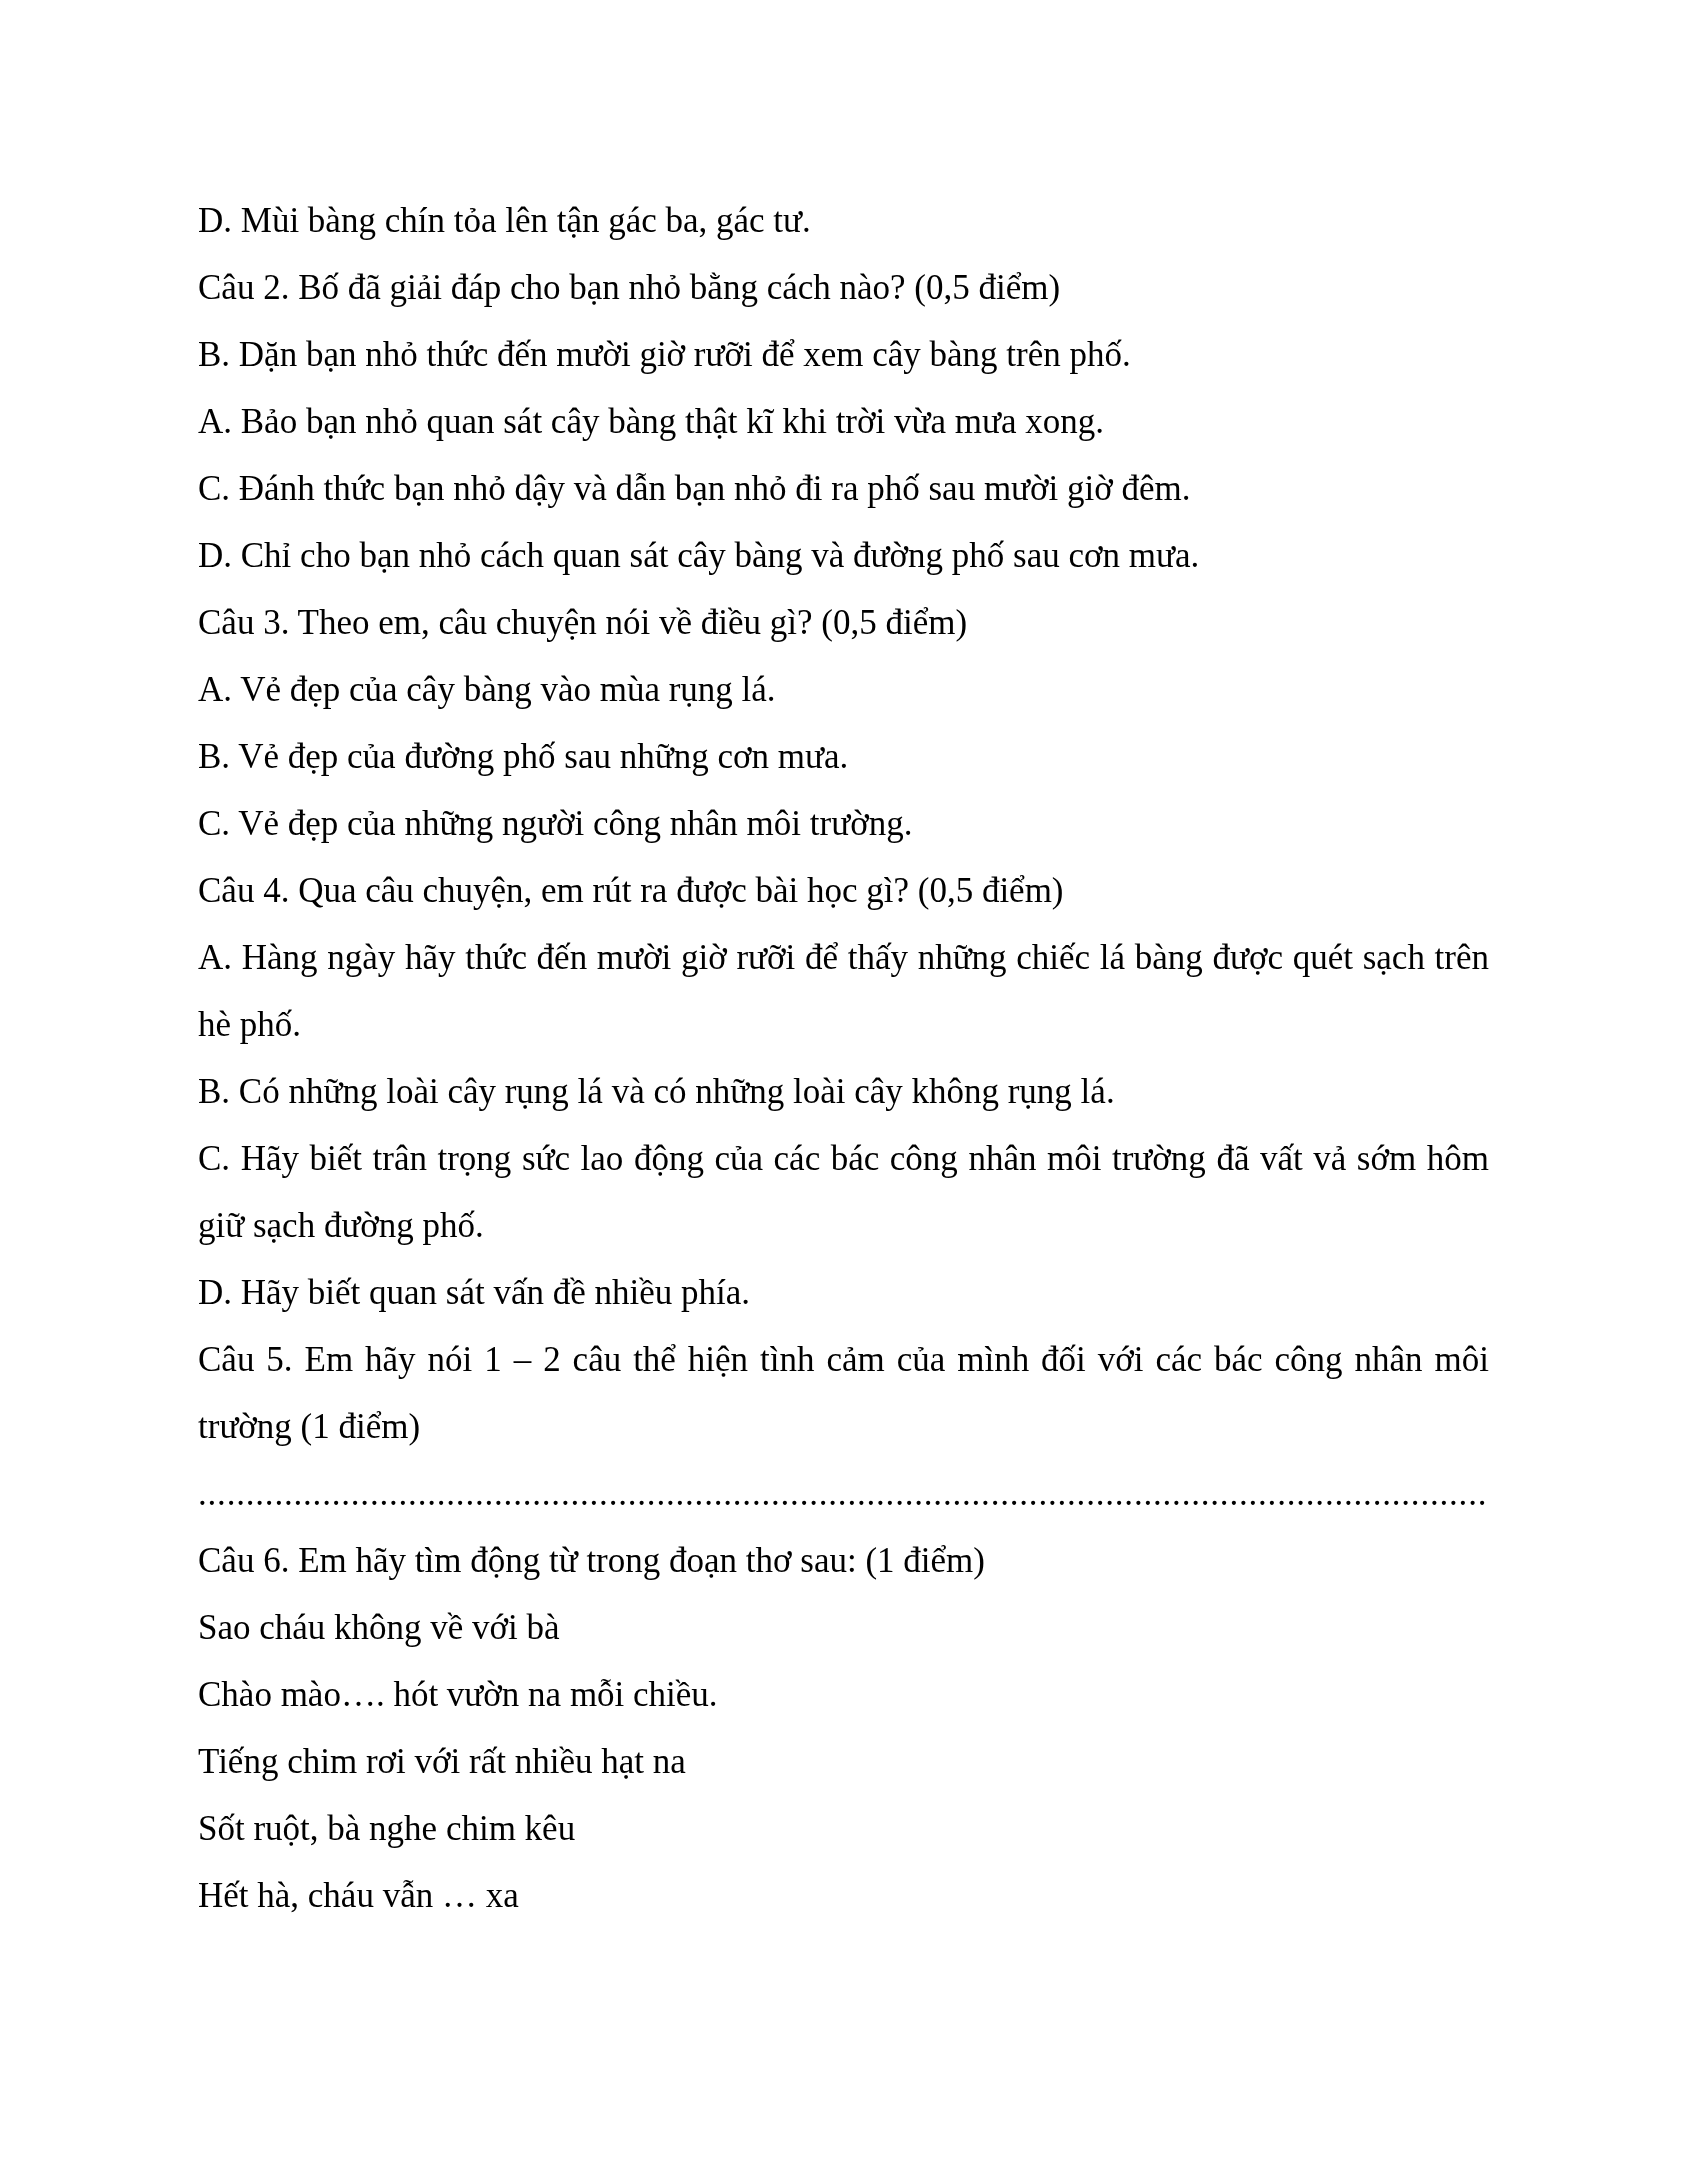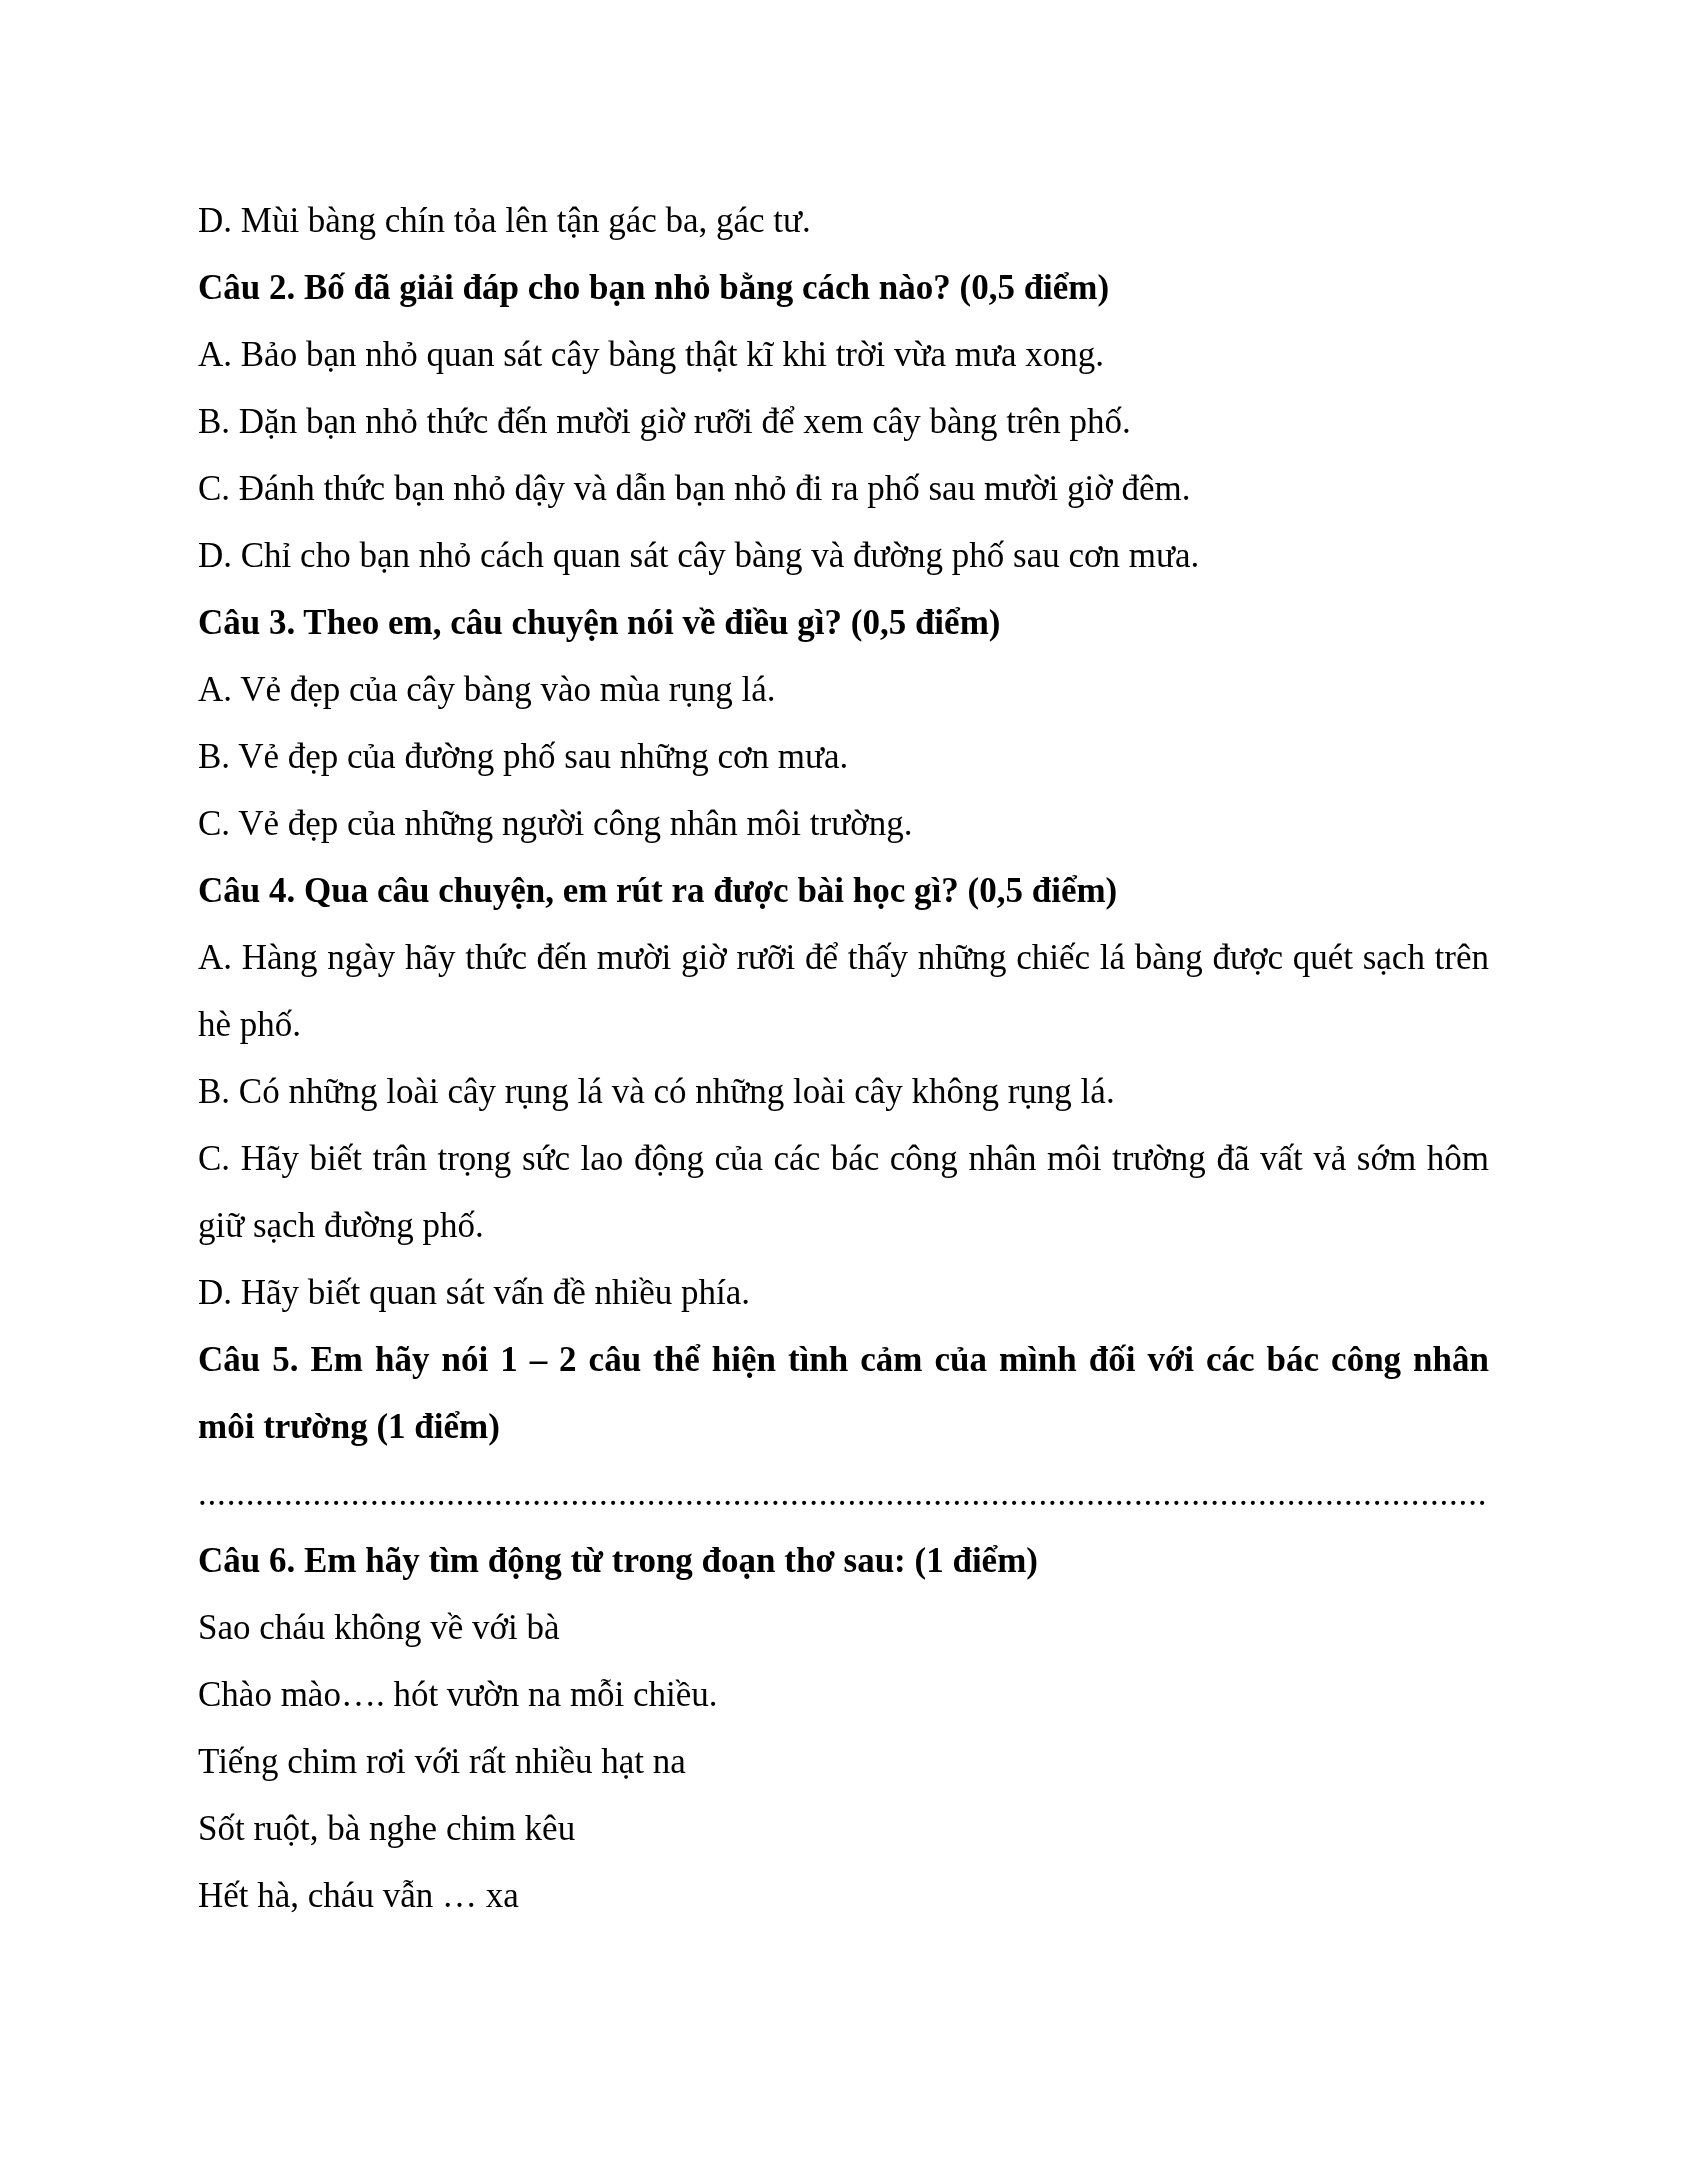--- a/index.html
+++ b/index.html
@@ -19,43 +19,43 @@
     font-size: 35px;
     line-height: 67px;
     color: #000000;
   }
   .page p {
     margin: 0;
     padding: 0;
     text-align: justify;
   }
   .bold {
-    font-weight: bold;
+    font-weight: normal;
   }
   .center {
     text-align: left;
   }
   .dots {
     white-space: nowrap;
     overflow: hidden;
     width: 100%;
     letter-spacing: 0.8px;
     text-align: left !important;
   }
 </style>
 </head>
 <body>
 
 <div class="page">
 
   <p>D. Mùi bàng chín tỏa lên tận gác ba, gác tư.</p>
 
   <p class="bold">Câu 2. Bố đã giải đáp cho bạn nhỏ bằng cách nào? (0,5 điểm)</p>
+  <p>B. Dặn bạn nhỏ thức đến mười giờ rưỡi để xem cây bàng trên phố.</p>
   <p>A. Bảo bạn nhỏ quan sát cây bàng thật kĩ khi trời vừa mưa xong.</p>
-  <p>B. Dặn bạn nhỏ thức đến mười giờ rưỡi để xem cây bàng trên phố.</p>
   <p>C. Đánh thức bạn nhỏ dậy và dẫn bạn nhỏ đi ra phố sau mười giờ đêm.</p>
   <p>D. Chỉ cho bạn nhỏ cách quan sát cây bàng và đường phố sau cơn mưa.</p>
 
   <p class="bold">Câu 3. Theo em, câu chuyện nói về điều gì? (0,5 điểm)</p>
   <p>A. Vẻ đẹp của cây bàng vào mùa rụng lá.</p>
   <p>B. Vẻ đẹp của đường phố sau những cơn mưa.</p>
   <p>C. Vẻ đẹp của những người công nhân môi trường.</p>
 
   <p class="bold">Câu 4. Qua câu chuyện, em rút ra được bài học gì? (0,5 điểm)</p>
   <p>A. Hàng ngày hãy thức đến mười giờ rưỡi để thấy những chiếc lá bàng được quét sạch trên hè phố.</p>

